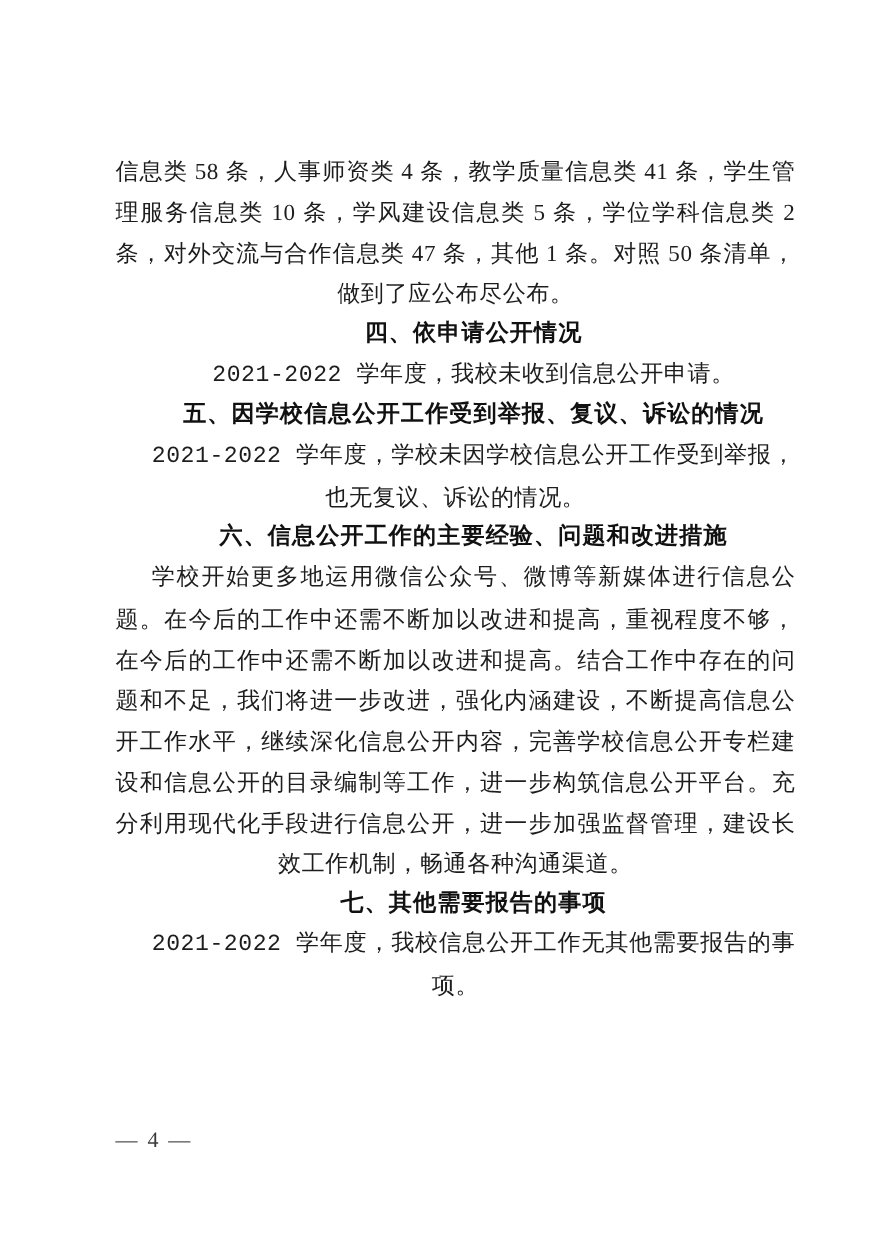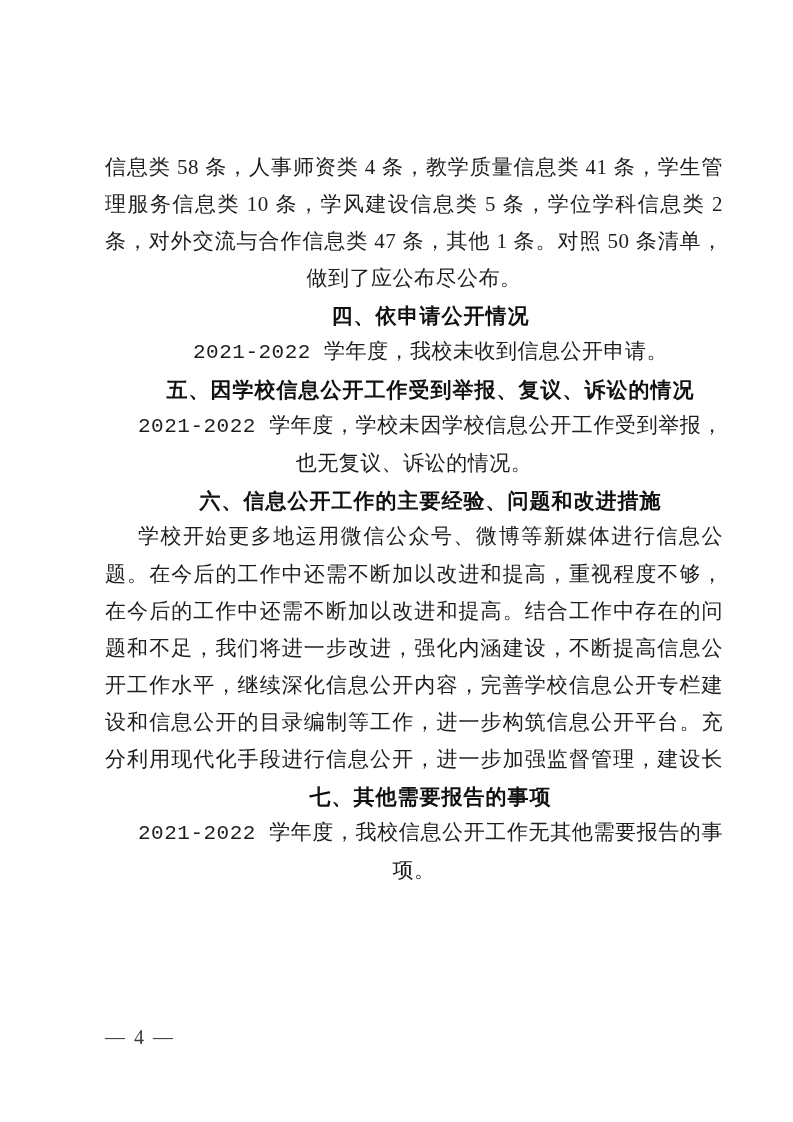--- a/index.html
+++ b/index.html
@@ -12,41 +12,41 @@
     width: 793px;
     height: 1122px;
     background: #ffffff;
     overflow: hidden;
     font-family: "Liberation Serif", "DejaVu Serif", serif;
     color: #1d1d1d;
   }
   .content {
     position: absolute;
     left: 105px;
-    top: 149px;
+    top: 138px;
     width: 618px;
   }
   .line {
     font-size: 21px;
     line-height: 37px;
     height: 37px;
     white-space: normal;
     text-align: center;
     letter-spacing: 0.5px;
   }
   .line.just {
     text-align: justify;
     text-align-last: justify;
   }
   .line.indent {
     padding-left: 33px;
     font-family: Liberation Mono, monospace;
   }
   .line.heading {
-    font-family: Liberation Sans, sans-serif;
+    font-family: Liberation Mono, monospace;
     font-weight: 700;
     padding-left: 33px;
     letter-spacing: 1px;
     color: #111111;
   }
   .footer {
     position: absolute;
     left: 105px;
     top: 1019px;
     font-size: 20px;
@@ -74,20 +74,21 @@
     <div class="line">也无复议、诉讼的情况。</div>
 
     <div class="line heading">六、信息公开工作的主要经验、问题和改进措施</div>
     <div class="line indent just">学校开始更多地运用微信公众号、微博等新媒体进行信息公</div>
     <div class="line just">题。在今后的工作中还需不断加以改进和提高，重视程度不够，</div>
     <div class="line just">在今后的工作中还需不断加以改进和提高。结合工作中存在的问</div>
     <div class="line just">题和不足，我们将进一步改进，强化内涵建设，不断提高信息公</div>
     <div class="line just">开工作水平，继续深化信息公开内容，完善学校信息公开专栏建</div>
     <div class="line just">设和信息公开的目录编制等工作，进一步构筑信息公开平台。充</div>
     <div class="line just">分利用现代化手段进行信息公开，进一步加强监督管理，建设长</div>
+    <div class="line">效工作机制，畅通各种沟通渠道。</div>
 
     <div class="line heading">七、其他需要报告的事项</div>
     <div class="line indent just">2021-2022 学年度，我校信息公开工作无其他需要报告的事</div>
     <div class="line">项。</div>
 
   </main>
 
   <footer class="footer">— 4 —</footer>
 </div>
 

